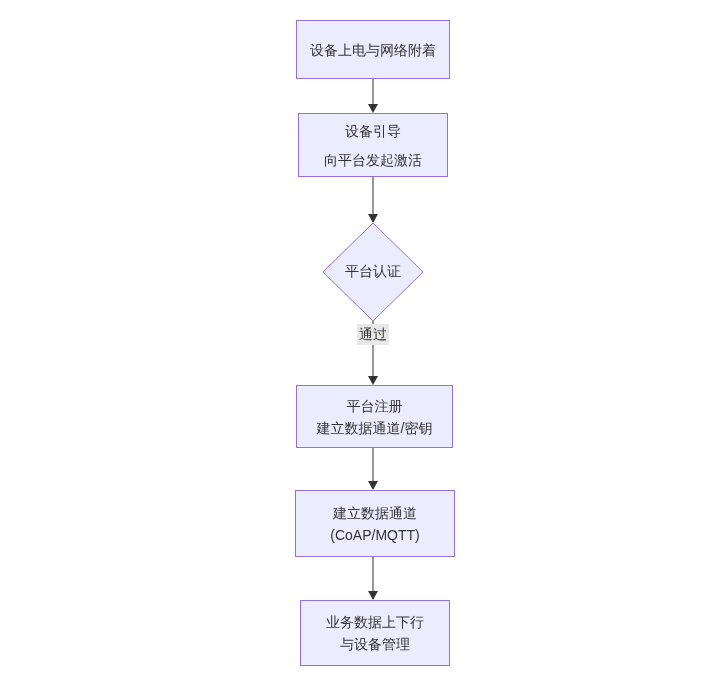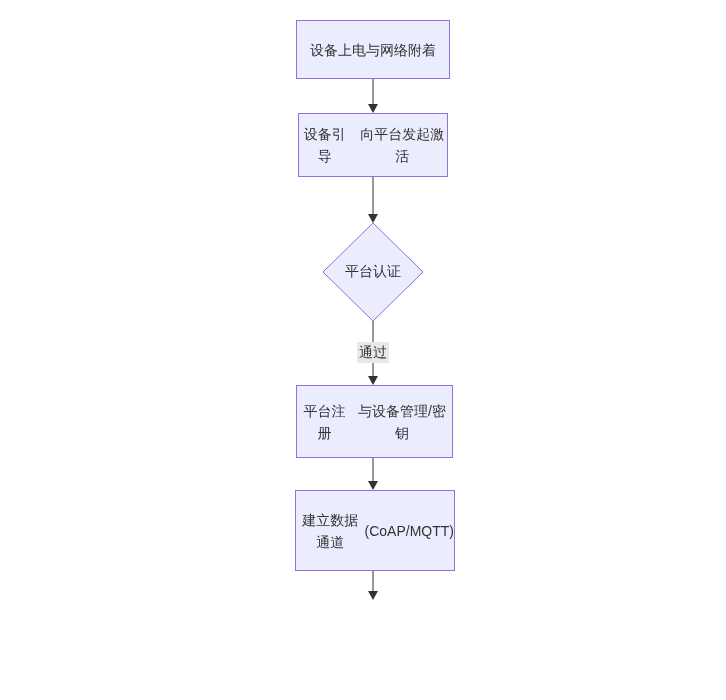--- a/index.html
+++ b/index.html
@@ -40,46 +40,46 @@
     fill: var(--node-fill);
     stroke: var(--node-border);
     stroke-width: 1;
   }
   .node {
     position: absolute;
     background: var(--node-fill);
     border: 1px solid var(--node-border);
     color: var(--text);
     display: flex;
-    flex-direction: row;
+    flex-direction: column;
     align-items: center;
     justify-content: center;
     text-align: center;
     font-size: 14px;
     line-height: 22px;
   }
   .n1 { left: 296px; top: 20px;  width: 154px; height: 59px; }
   .n2 { left: 298px; top: 113px; width: 150px; height: 64px; gap: 7px; }
-  .n3 { left: 296px; top: 385px; width: 157px; height: 73px; }
-  .n4 { left: 295px; top: 490px; width: 160px; height: 81px; }
+  .n3 { left: 296px; top: 385px; width: 157px; height: 63px; }
+  .n4 { left: 295px; top: 490px; width: 160px; height: 67px; }
   .n5 { left: 300px; top: 600px; width: 150px; height: 66px; }
   .diamond-label {
     position: absolute;
     left: 323px; top: 250px;
     width: 100px; height: 44px;
     display: flex;
     align-items: center;
     justify-content: center;
     color: var(--text);
     font-size: 14px;
     text-align: right;
   }
   .edge-label {
     position: absolute;
-    left: 373px; top: 342px;
+    left: 373px; top: 324px;
     transform: translateX(-50%);
     background: var(--edge-label-bg);
     color: var(--text);
     font-size: 14px;
     line-height: 21px;
     padding: 0 2px;
     white-space: nowrap;
   }
 </style>
 </head>
@@ -115,22 +115,26 @@
     <div>设备引导</div>
     <div>向平台发起激活</div>
   </div>
 
   <div class="diamond-label">平台认证</div>
 
   <div class="edge-label">通过</div>
 
   <div class="node n3">
     <div>平台注册</div>
-    <div>与设备管理/密钥</div>
+    <div>建立数据通道/密钥</div>
   </div>
 
   <div class="node n4">
     <div>建立数据通道</div>
     <div>(CoAP/MQTT)</div>
   </div>
 
+  <div class="node n5">
+    <div>业务数据上下行</div>
+    <div>与设备管理</div>
+  </div>
 
 </div>
 
 </body></html>

